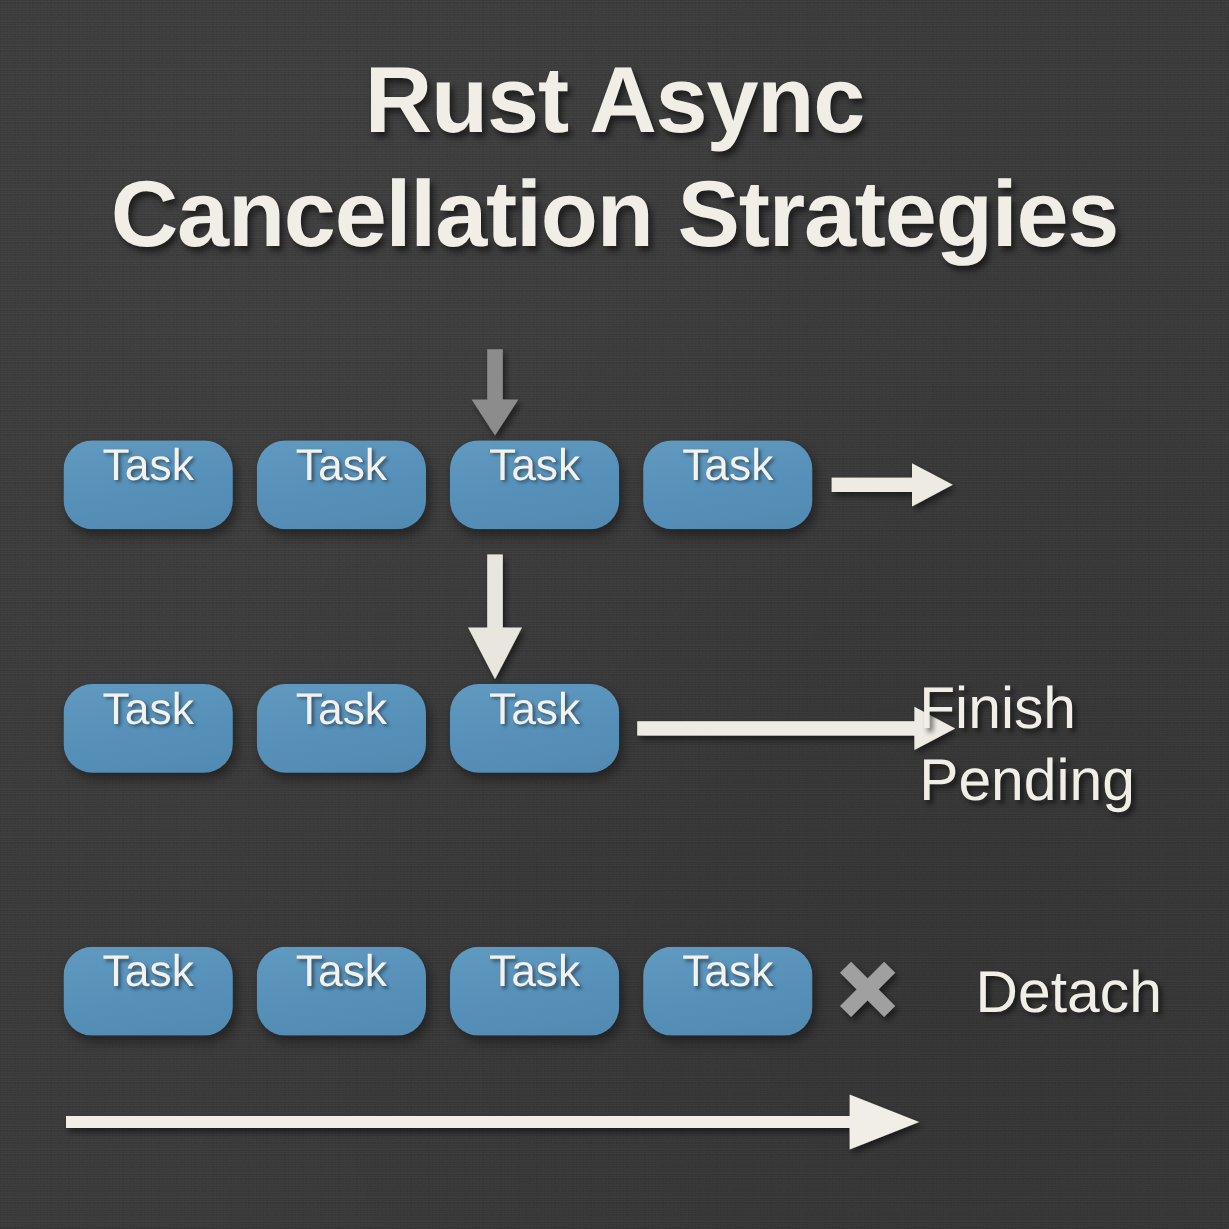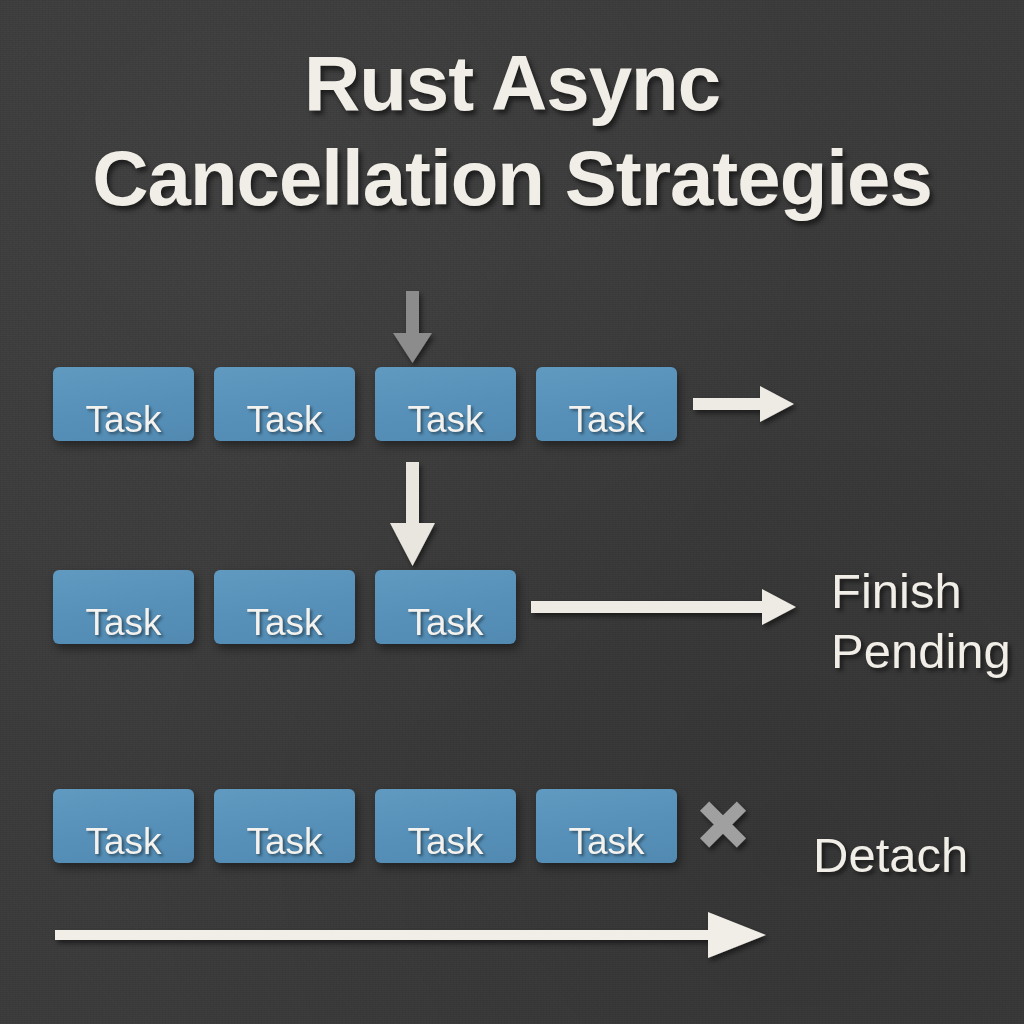--- a/index.html
+++ b/index.html
@@ -46,26 +46,26 @@
     color: #f1eee7;
     text-shadow: 3px 4px 5px rgba(0,0,0,0.55);
     white-space: pre;
   }
 
   
   .task-box {
     position: absolute;
     width: 141px;
     height: 74px;
-    border-radius: 6px;
+    border-radius: 24px;
     background: #5b93bb;
     background-image: linear-gradient(170deg, #609ac1 0%, #5690b8 55%, #5189b1 100%);
     box-shadow: 3px 5px 9px rgba(0,0,0,0.40);
     display: flex;
-    align-items: flex-end;
+    align-items: flex-start;
     justify-content: center;
   }
   .task-box .label {
     font-size: 37px;
     font-weight: 400;
     color: #f4f2ee;
     text-shadow: 2px 2px 3px rgba(0,0,0,0.45);
     letter-spacing: 0px;
   }
 
@@ -153,30 +153,30 @@
 
   <div class="task-box" style="left:53px;  top:570px;">
     <span class="label">Task</span>
   </div>
   <div class="task-box" style="left:214px; top:570px;">
     <span class="label">Task</span>
   </div>
   <div class="task-box" style="left:375px; top:570px;">
     <span class="label">Task</span>
   </div>
-  <div class="outcome" style="left:831px; top:561px;">Finish
+  <div class="outcome" style="left:766px; top:561px;">Finish
 Pending</div>
 
   <div class="task-box" style="left:53px;  top:789px;">
     <span class="label">Task</span>
   </div>
   <div class="task-box" style="left:214px; top:789px;">
     <span class="label">Task</span>
   </div>
   <div class="task-box" style="left:375px; top:789px;">
     <span class="label">Task</span>
   </div>
   <div class="task-box" style="left:536px; top:789px;">
     <span class="label">Task</span>
   </div>
-  <div class="outcome" style="left:813px; top:797px;margin-top:28px;">Detach</div>
+  <div class="outcome" style="left:813px; top:797px;">Detach</div>
 
 </div>
 
 </body></html>

